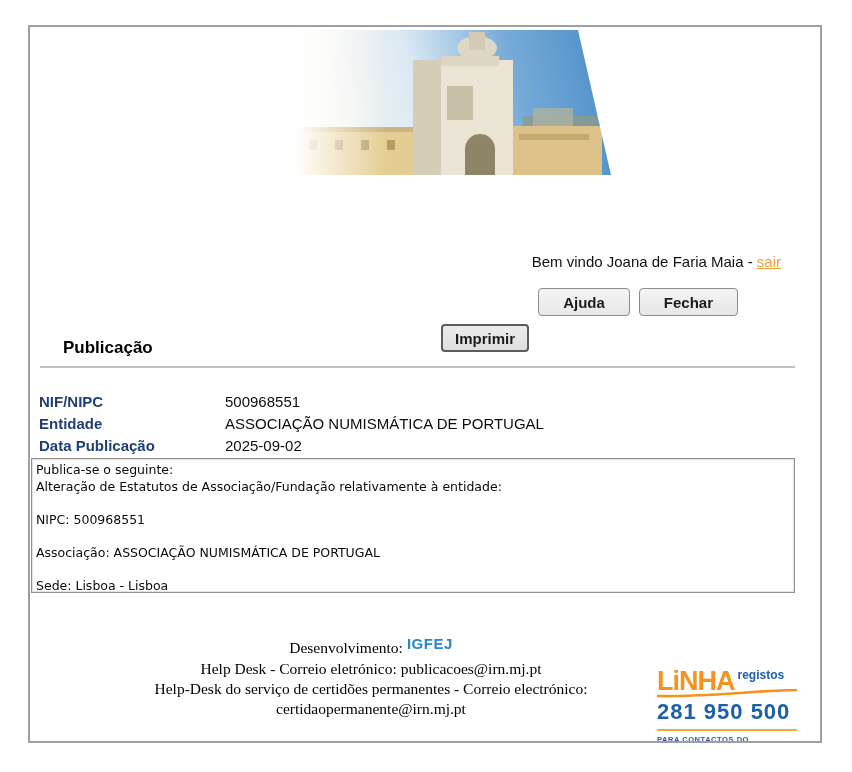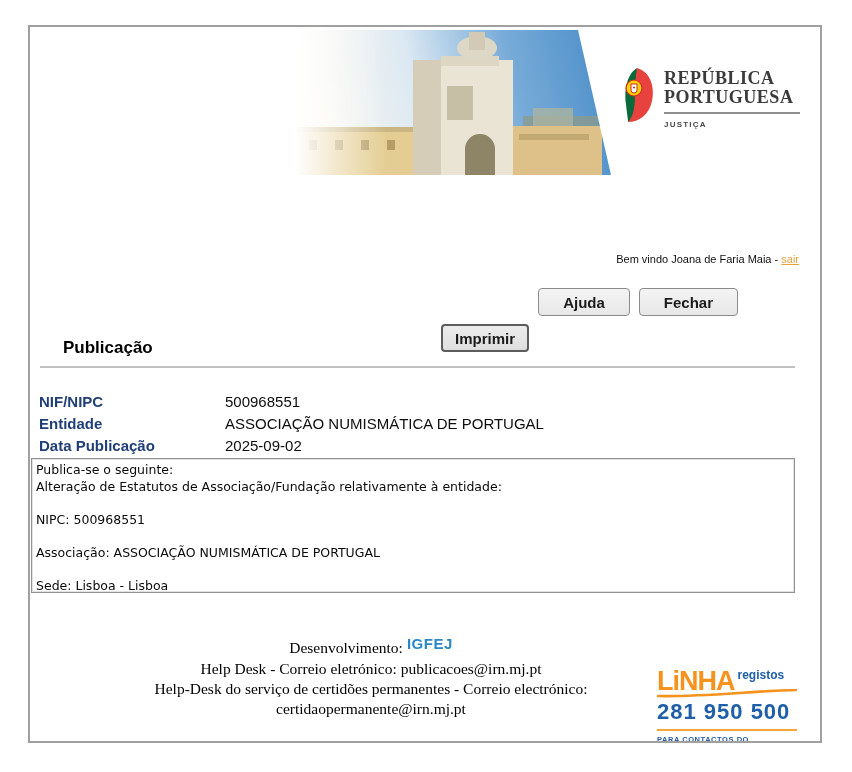--- a/index.html
+++ b/index.html
@@ -16,21 +16,21 @@
   .photo { position:absolute; left:265px; top:3px; width:337px; height:145px; }
   .photo svg { display:block; }
 
   .gov-logo { position:absolute; left:593px; top:40px; display:flex; align-items:flex-start; }
   .gov-flag { width:32px; height:56px; margin-right:9px; }
   .gov-text { padding-top:2px; }
   .gov-line { font-family:"Liberation Serif", serif; font-weight:bold; font-size:18px; line-height:19px; color:#3b3b3b; letter-spacing:0.5px; }
   .gov-rule { width:136px; border-top:2px solid #8f8f8f; margin:5px 0 6px 0; }
   .gov-ministry { font-size:8px; font-weight:bold; color:#4a4a4a; letter-spacing:1.2px; }
 
-  .welcome { position:absolute; top:226px; right:21px; font-size:11px; color:#111; }
+  .welcome { position:absolute; top:226px; right:39px; font-size:15px; color:#111; }
   .logout { color:#e8a33d; text-decoration:underline; cursor:pointer; }
 
   .toolbar { position:absolute; top:261px; right:82px; display:flex; gap:9px; }
   .btn {
     font-family:"Liberation Sans", sans-serif; font-weight:bold; font-size:15px; color:#1b1b1b;
     background:linear-gradient(#f4f4f4,#e7e7e7); border:1px solid #8a8a8a; border-radius:4px;
     padding:4px 24px; height:28px; cursor:pointer;
   }
   .btn-focus { background:linear-gradient(#ececec,#dedede); border:2px solid #5c5c5c; padding:3px 12px;margin-top:36px; }
 
@@ -107,35 +107,20 @@
       <rect x="146" y="26" width="58" height="10" fill="#ddd6c3"></rect>
       <ellipse cx="182" cy="18" rx="20" ry="12" fill="#ddd7c5"></ellipse>
       <rect x="174" y="2" width="16" height="18" fill="#d2cab5"></rect>
       <path d="M170 145 v-26 a15 15 0 0 1 30 0 v26 z" fill="#8e8468"></path>
       <rect x="152" y="56" width="26" height="34" fill="#c7bea6"></rect>
       <polygon points="283,0 337,0 337,145 316,145" fill="#ffffff"></polygon>
       <rect width="92" height="145" fill="url(#fadeL)"></rect>
     </svg>
   </div>
 
-  <div class="gov-logo">
-    <svg class="gov-flag" viewBox="0 0 32 56">
-      <path d="M14 1 C 28 5 32 21 29 34 C 26 48 16 55 5 55 C 10 46 9 9 14 1 Z" fill="#e8423f"></path>
-      <path d="M14 1 C 4 7 1 23 3 37 C 4 47 5 52 5 55 C 10 50 12 41 12 28 C 12 16 13 7 14 1 Z" fill="#0a6a3a"></path>
-      <circle cx="11" cy="21" r="8" fill="#ffd200" stroke="#cf2a27" stroke-width="1.2"></circle>
-      <path d="M8 17 h6 v6 a3 3 0 0 1 -6 0 z" fill="#ffffff" stroke="#cf2a27" stroke-width="1"></path>
-      <circle cx="11" cy="20.5" r="1" fill="#cf2a27"></circle>
-    </svg>
-    <div class="gov-text">
-      <div class="gov-line">REPÚBLICA</div>
-      <div class="gov-line">PORTUGUESA</div>
-      <div class="gov-rule"></div>
-      <div class="gov-ministry">JUSTIÇA</div>
-    </div>
-  </div>
 
   <div class="welcome">
     <span>Bem vindo Joana de Faria Maia - </span><a class="logout" href="#">sair</a>
   </div>
 
   <div class="toolbar">
     <button class="btn btn-focus">Imprimir</button>
     <button class="btn">Ajuda</button>
     <button class="btn">Fechar</button>
   </div>

